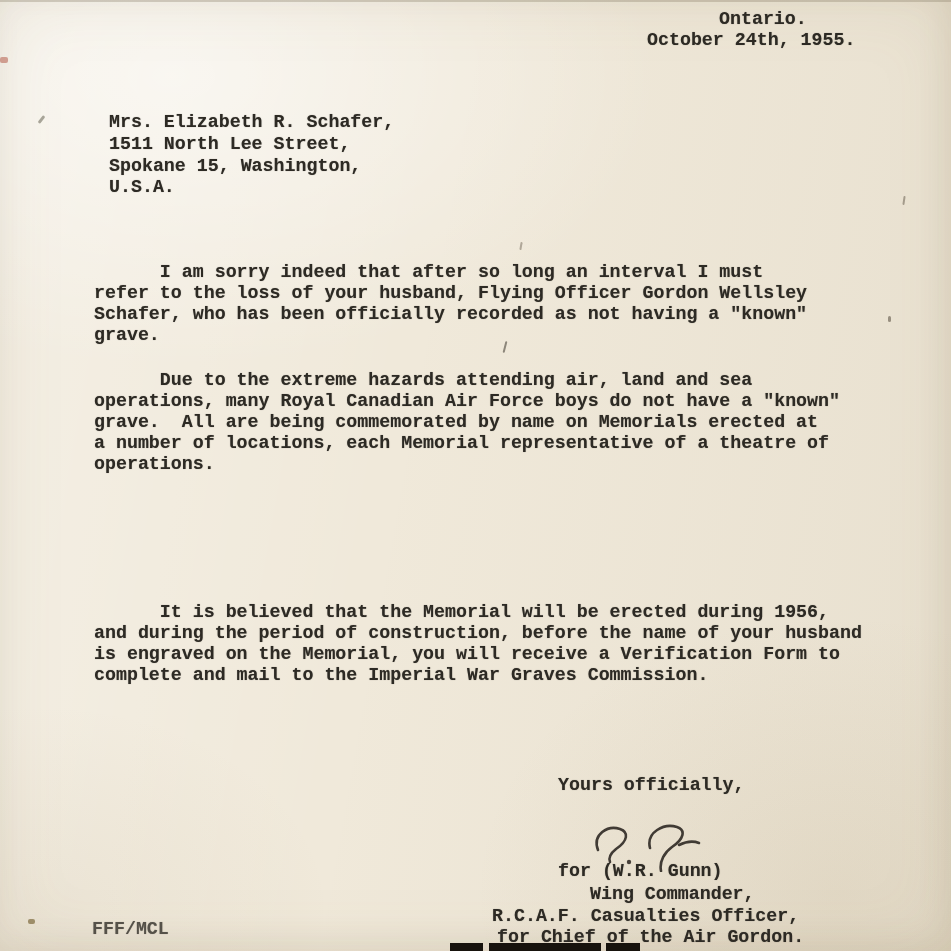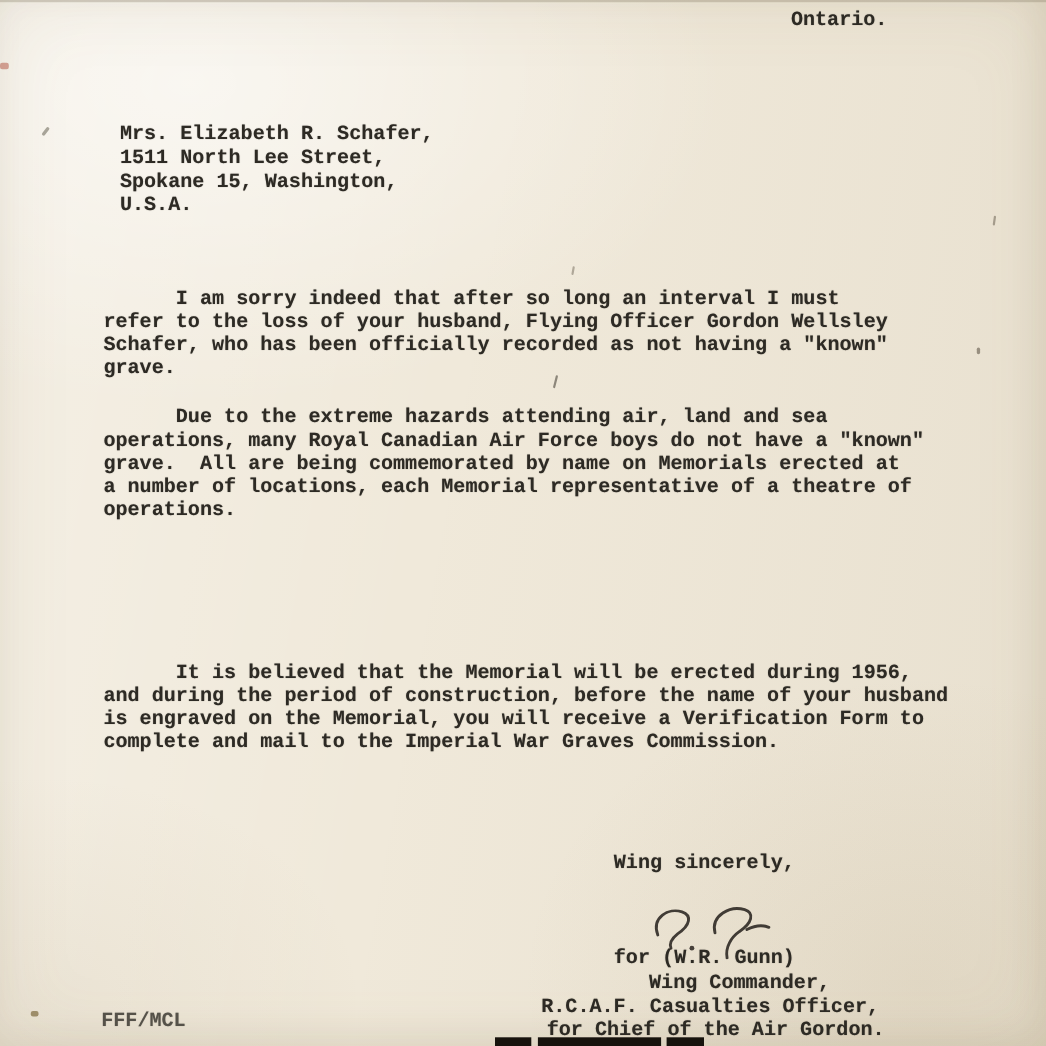--- a/index.html
+++ b/index.html
@@ -62,20 +62,21 @@
   .pos-title3{left:497px;top:927px;}
   .pos-ref{left:92px;top:919px;}
 </style>
 </head>
 <body>
 
 <div id="page">
   <div class="edge-top"></div>
 
   <div class="t pos-place">Ontario.</div>
+  <div class="t pos-date">October 24th, 1955.</div>
 
   <div>
     <div class="t addr pos-a1">Mrs. Elizabeth R. Schafer,</div>
     <div class="t addr pos-a2">1511 North Lee Street,</div>
     <div class="t addr pos-a3">Spokane 15, Washington,</div>
     <div class="t addr pos-a4">U.S.A.</div>
   </div>
 
 
   <div class="t pos-p1">      I am sorry indeed that after so long an interval I must
@@ -85,21 +86,21 @@
   <div class="t pos-p2">      Due to the extreme hazards attending air, land and sea
 operations, many Royal Canadian Air Force boys do not have a "known"
 grave.  All are being commemorated by name on Memorials erected at
 a number of locations, each Memorial representative of a theatre of
 operations.</div>
   <div class="t pos-p4">      It is believed that the Memorial will be erected during 1956,
 and during the period of construction, before the name of your husband
 is engraved on the Memorial, you will receive a Verification Form to
 complete and mail to the Imperial War Graves Commission.</div>
 
-  <div class="t pos-closing">Wing sincerely,</div>
+  <div class="t pos-closing">Yours officially,</div>
 
   <svg class="sig" width="130" height="52" viewBox="0 0 130 52">
     <g fill="none" stroke="#2a2520" stroke-width="2.6" stroke-linecap="round" opacity="0.88">
       <path d="M14,30 C8,14 24,5 36,9 C45,12 44,21 32,29 C27,33 24,37 26,42"></path>
       <path d="M66,28 C62,12 80,3 93,7 C102,10 100,19 88,27 C81,32 75,41 77,51"></path>
       <path d="M95,25 C103,21 110,21 115,23"></path>
     </g>
     <circle cx="45" cy="42" r="2.2" fill="#2a2520" opacity="0.85"></circle>
   </svg>
 

